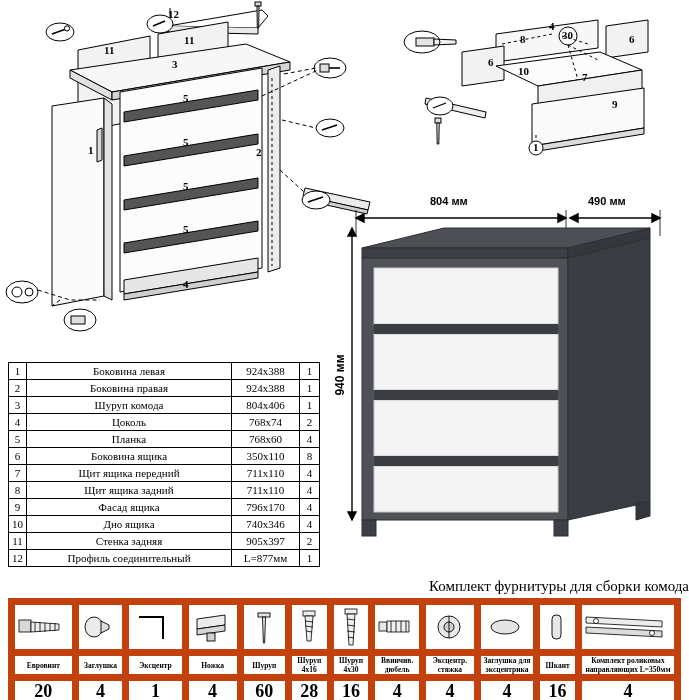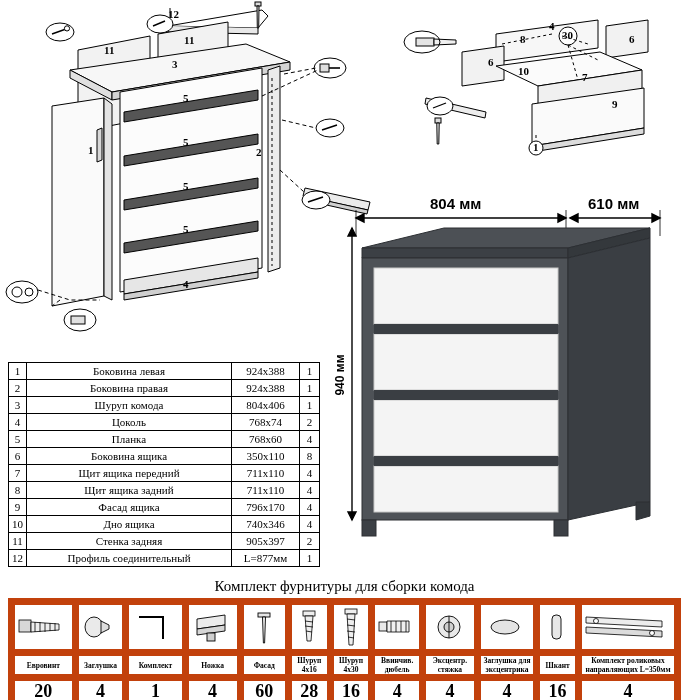--- a/index.html
+++ b/index.html
@@ -49,38 +49,38 @@
   .pt-name { text-align: center; margin-left: 48px; }
   .pt-size { width: 68px; text-align: center; }
   .pt-qty { width: 20px; text-align: center; }
 
   
   .product { position: absolute; left: 330px; top: 190px; width: 359px; height: 380px; }
 
   .dim-text {
     position: absolute;
     font-family: "Liberation Sans", sans-serif;
-    font-size: 15px;
+    font-size: 11px;
     font-weight: bold;
   }
   .dim-vert {
     position: absolute;
     font-family: "Liberation Sans", sans-serif;
     font-size: 12px;
     font-weight: bold;
     transform: rotate(-90deg);
     transform-origin: 50% 50%;
   }
 
   
   .hw-title {
     position: absolute;
     left: 0; top: 578px;
     width: 689px;
-    text-align: center;
+    text-align: right;
     font-size: 15px;
     font-family: "Liberation Serif", serif;
   }
   .hw-table {
     position: absolute;
     left: 8px;
     top: 598px;
     width: 673px;
     border-collapse: collapse;
     font-size: 7px;
@@ -387,21 +387,21 @@
         <rect x="44" y="200" width="184" height="10" fill="#3a3e43"></rect>
         <rect x="44" y="266" width="184" height="10" fill="#3a3e43"></rect>
 
         <rect x="32" y="330" width="14" height="16" fill="#3c4045" stroke="#2c2f33" stroke-width="1"></rect>
         <rect x="224" y="330" width="14" height="16" fill="#3c4045" stroke="#2c2f33" stroke-width="1"></rect>
         <polygon points="306,312 320,312 320,326 306,330" fill="#33373b" stroke="#2c2f33" stroke-width="1"></polygon>
       </g>
     </svg>
 
     <span class="dim-text" style="left:100px;top:5px;">804 мм</span>
-    <span class="dim-text" style="left:258px;top:5px;">610 мм</span>
+    <span class="dim-text" style="left:258px;top:5px;">490 мм</span>
     <span class="dim-vert" style="left:-20px;top:178px;width:60px;text-align:center;">940 мм</span>
   </div>
 
   <div class="hw-title">Комплект фурнитуры для сборки комода</div>
 
   <table class="hw-table">
     <colgroup>
       <col class="w1">
         <col class="w2">
         <col class="w3">
@@ -515,23 +515,23 @@
             <path d="M4 22 L80 26 L80 32 L4 28 Z" fill="#dcdcdc"></path>
             <circle cx="14" cy="16" r="2.5" fill="#fff"></circle>
             <circle cx="70" cy="28" r="2.5" fill="#fff"></circle>
           </g>
             </svg>
         </td>
       </tr>
       <tr>
         <td class="hw-name">Евровинт</td>
         <td class="hw-name">Заглушка</td>
-        <td class="hw-name">Комплект</td>
+        <td class="hw-name">Эксцентр</td>
         <td class="hw-name">Ножка</td>
-        <td class="hw-name">Фасад</td>
+        <td class="hw-name">Шуруп</td>
         <td class="hw-name">Шуруп 4х16</td>
         <td class="hw-name">Шуруп 4х30</td>
         <td class="hw-name">Ввинчив. дюбель</td>
         <td class="hw-name">Эксцентр. стяжка</td>
         <td class="hw-name">Заглушка для эксцентрика</td>
         <td class="hw-name">Шкант</td>
         <td class="hw-name">Комплект роликовых направляющих L=350мм</td>
       </tr>
       <tr>
         <td class="hw-qty">20</td>

